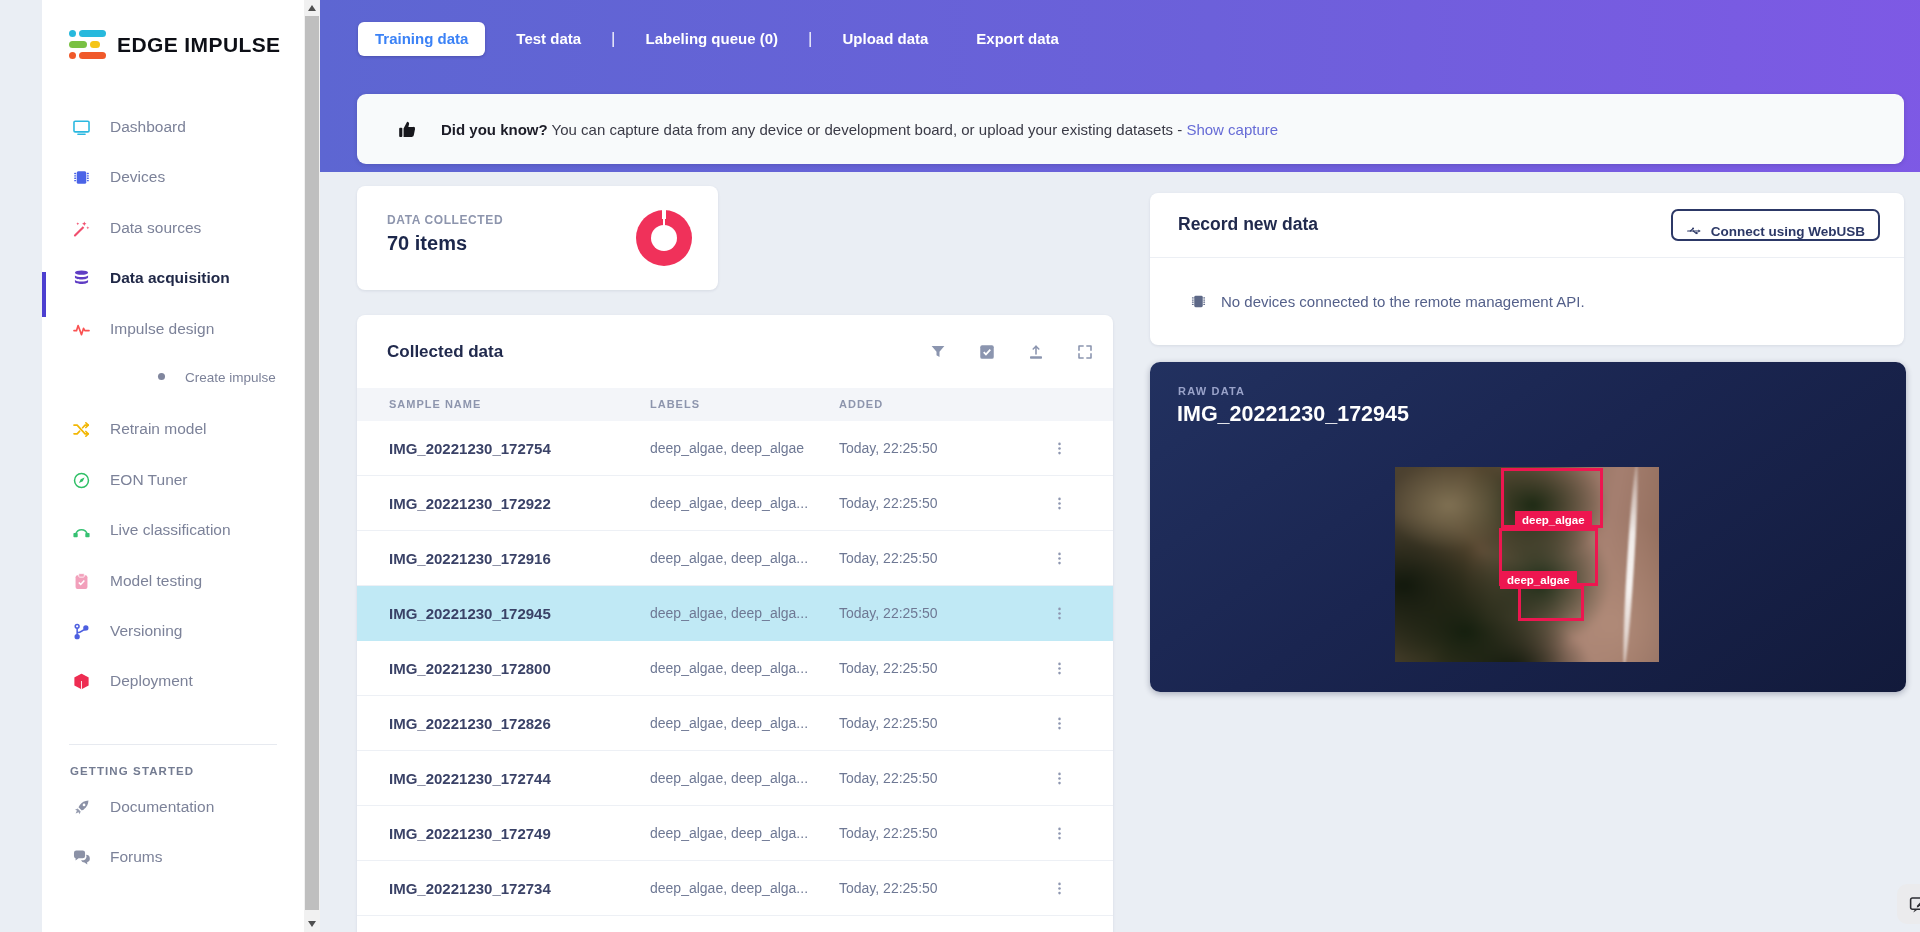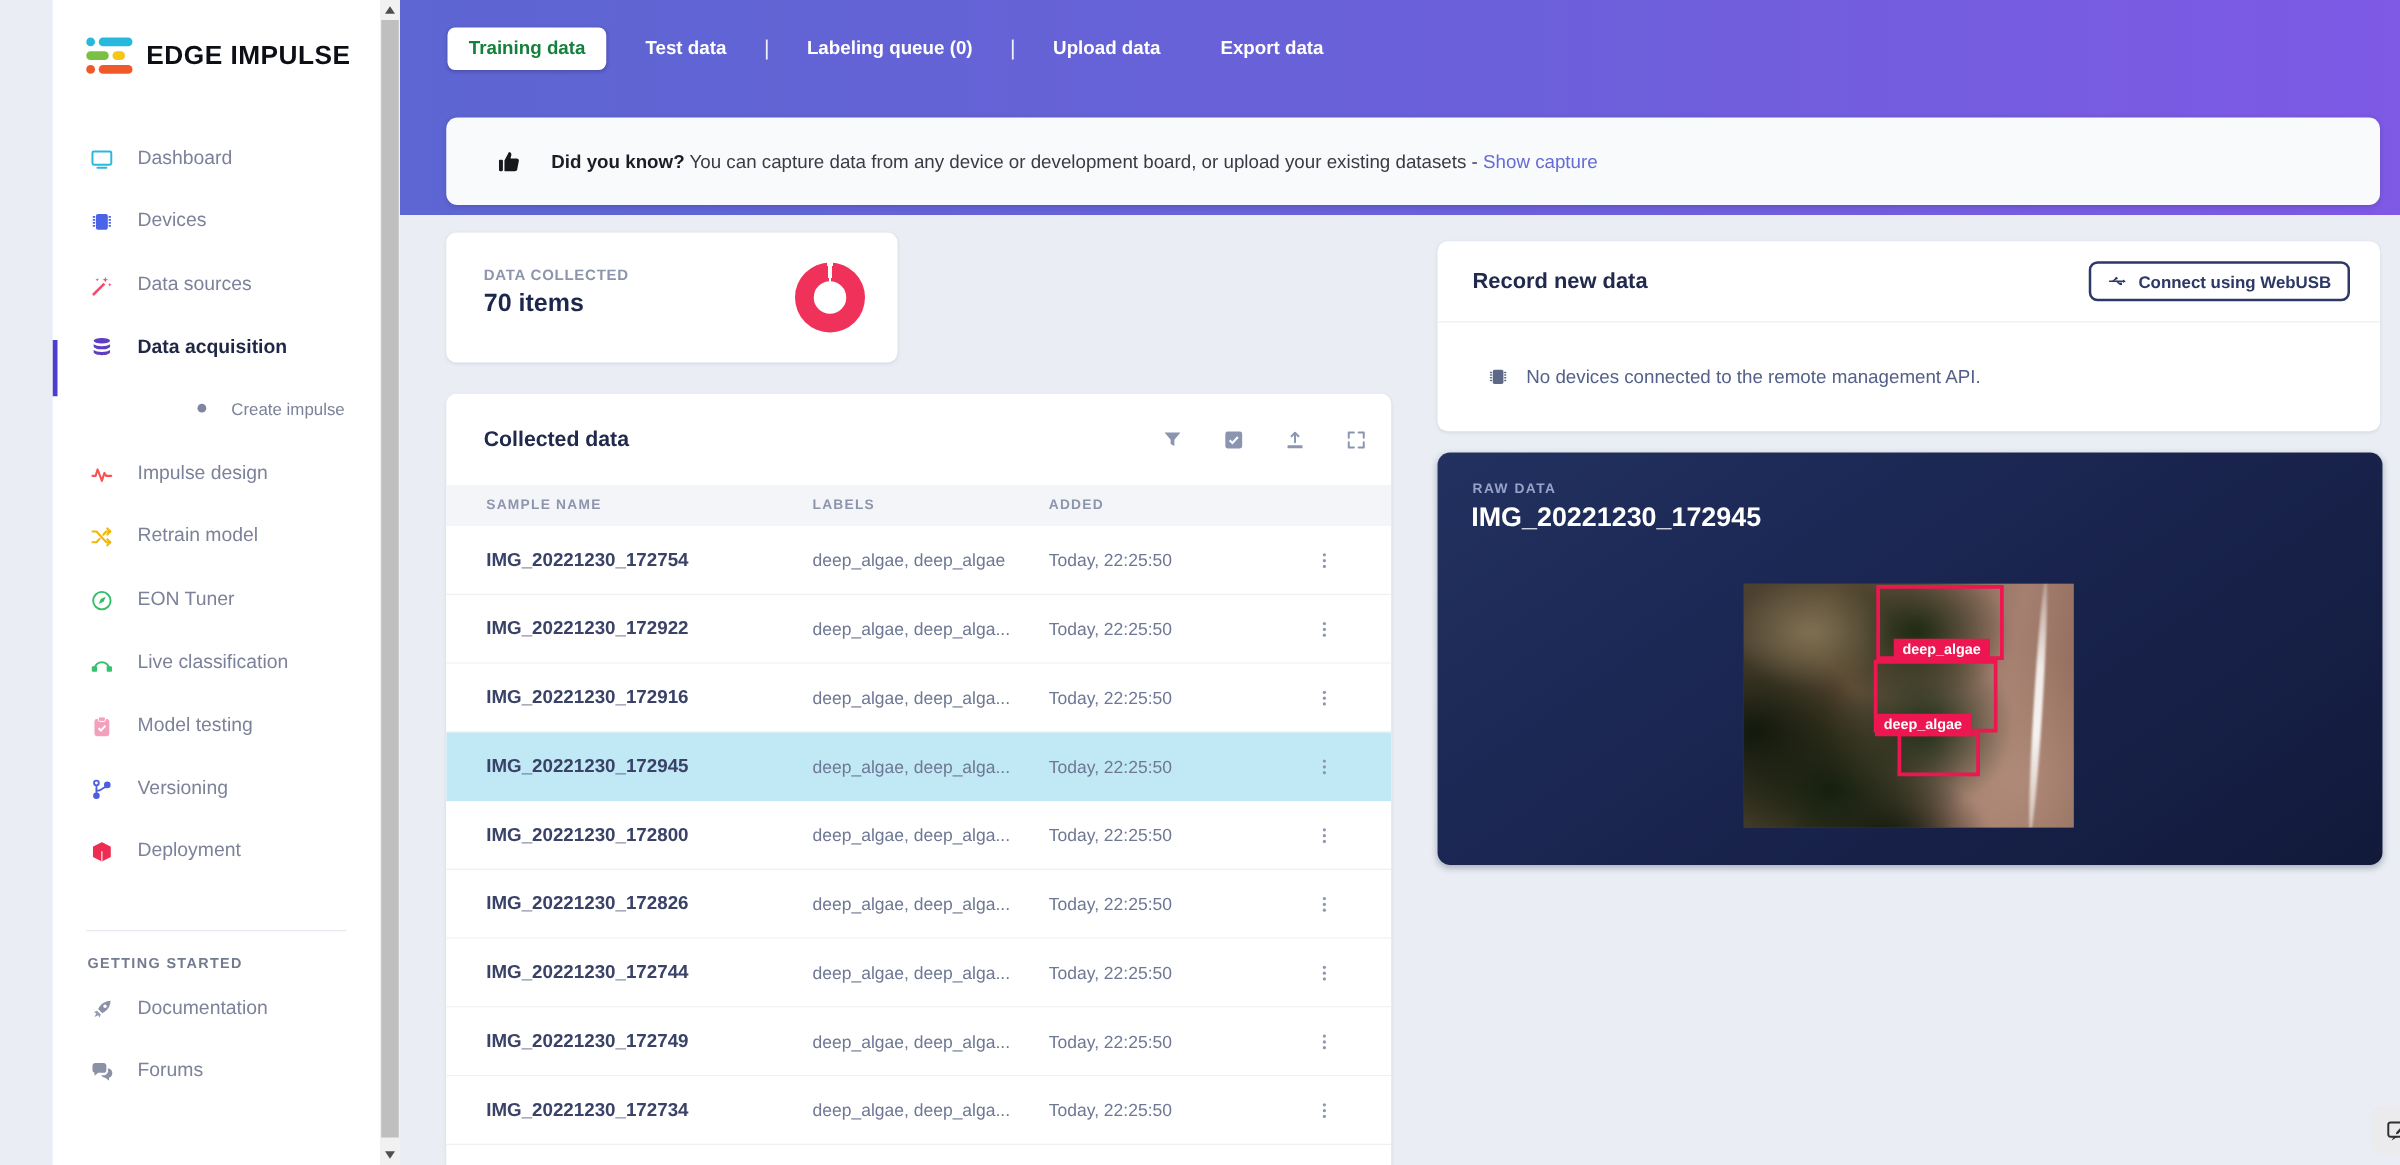--- a/index.html
+++ b/index.html
@@ -43,21 +43,21 @@
   .tri-down { width:0; height:0; border-left:4.5px solid transparent; border-right:4.5px solid transparent; border-top:6px solid #4f4f4f; }
   .sb-thumb { position:absolute; left:1px; width:14px; background:#bfbfbf; cursor:pointer; }
   .sb-left .sb-thumb { top:16px; height:894px; }
   .sb-right .sb-thumb { top:50px; height:397px; background:#c1c1c0; }
 
   
   .band { position:absolute; left:278px; top:0; width:1620px; height:172px; background:linear-gradient(90deg,#5d66d2 0%,#6c60da 55%,#7e59e5 100%); }
   .tabs { position:absolute; left:316px; top:22px; height:34px; display:flex; align-items:center; z-index:2; }
   .tab { height:34px; line-height:34px; padding:0 17px; border-radius:6px; font-size:15px; font-weight:700; color:#fff; cursor:pointer; white-space:nowrap; }
   .tab + .tab { margin-left:14px; }
-  .tab.active { background:#fff; color:#15803d; box-shadow:0 1px 3px rgba(20,20,60,.25); }
+  .tab.active { background:#fff; color:#3b82f6; box-shadow:0 1px 3px rgba(20,20,60,.25); }
   .tab-sep { color:rgba(255,255,255,.9); font-size:17px; font-weight:400; margin:0 13px; }
 
   .banner { position:absolute; left:315px; top:94px; width:1547px; height:70px; background:#f8fafb; border-radius:9px; display:flex; align-items:center; padding-left:40px; box-shadow:0 1px 4px rgba(30,30,80,.18); z-index:2; }
   .banner .ic { width:21px; height:21px; color:#17171c; }
   .banner-text { margin-left:23px; font-size:15px; color:#3a3a46; }
   .banner-text b { color:#1c1c27; }
   .banner-link { color:#666bd6; cursor:pointer; text-decoration:none; }
 
   
   .card { position:absolute; background:#fff; border-radius:8px; box-shadow:0 1px 3px rgba(40,50,90,.1); }
@@ -81,21 +81,21 @@
   .row { position:relative; height:55px; border-bottom:1px solid #edf0f5; cursor:pointer; background:#fff; }
   .row.selected { background:#c0e9f5; border-bottom-color:#c0e9f5; }
   .c-name { position:absolute; left:32px; top:50%; transform:translateY(-50%); font-size:15px; font-weight:700; color:#3a4267; }
   .c-labels { position:absolute; left:293px; top:50%; transform:translateY(-50%); font-size:14px; color:#6e7894; }
   .c-added { position:absolute; left:482px; top:50%; transform:translateY(-50%); font-size:14px; color:#6e7894; }
   .kebab { position:absolute; left:690px; top:50%; transform:translateY(-50%); width:24px; height:24px; color:#8d96b0; cursor:pointer; display:flex; align-items:center; justify-content:center; }
   .kebab .ic { width:17px; height:17px; }
 
   .record { left:1108px; top:193px; width:754px; height:152px; }
   .rec-title { position:absolute; left:28px; top:21px; font-size:17.5px; font-weight:700; color:#212a4d; }
-  .rec-btn { position:absolute; right:24px; top:16px; height:32px; display:flex; align-items:center; gap:9px; padding:0 13px; border:2px solid #2c3866; border-radius:7px; background:#fff; font-size:13.5px; font-weight:700; color:#2c3866; cursor:pointer; font-family:inherit; }
+  .rec-btn { position:absolute; right:24px; top:16px; height:32px; display:flex; align-items:flex-end; gap:9px; padding:0 13px; border:2px solid #2c3866; border-radius:7px; background:#fff; font-size:13.5px; font-weight:700; color:#2c3866; cursor:pointer; font-family:inherit; }
   .rec-btn .ic { width:16px; height:16px; }
   .rec-divider { position:absolute; left:0; top:64px; width:100%; height:1px; background:#eceff4; }
   .rec-msg { position:absolute; left:40px; top:64px; bottom:0; display:flex; align-items:center; }
   .rec-msg .ic { width:17px; height:17px; color:#5d6887; }
   .rec-msg span.txt { margin-left:14px; font-size:15px; color:#54608a; }
 
   .raw { position:absolute; left:1108px; top:362px; width:756px; height:330px; border-radius:10px; background:linear-gradient(145deg,#223160 0%,#1a2550 45%,#121a3b 100%); box-shadow:0 2px 6px rgba(20,25,60,.3); }
   .raw-label { position:absolute; left:28px; top:23px; font-size:11px; font-weight:700; letter-spacing:1.2px; color:#99a2c9; }
   .raw-title { position:absolute; left:27px; top:40px; font-size:21.5px; font-weight:700; color:#fff; }
 
@@ -170,35 +170,35 @@
         <div class="nav-item active">
           <span class="ic" style="color: rgb(95, 61, 196);">
             <svg viewBox="0 0 24 24" fill="currentColor">
               <ellipse cx="12" cy="4.6" rx="8.3" ry="2.8"></ellipse>
               <path d="M3.7 8.1c1.7 1.3 4.7 2 8.3 2s6.6-.7 8.3-2v2.2c0 1.6-3.7 2.9-8.3 2.9s-8.3-1.3-8.3-2.9z"></path>
               <path d="M3.7 13.9c1.7 1.3 4.7 2 8.3 2s6.6-.7 8.3-2v2.3c0 1.6-3.7 2.9-8.3 2.9s-8.3-1.3-8.3-2.9z"></path>
             </svg>
           </span>
           <span class="lbl">Data acquisition</span>
         </div>
+        <div class="nav-item">
+          <span class="ic" style="color: rgb(250, 82, 82);">
+            <svg viewBox="0 0 24 24" fill="none" stroke="currentColor" stroke-width="2.1" stroke-linecap="round" stroke-linejoin="round">
+              <path d="M2.5 13.5h3.2l2-6.5 4.3 11.5 2.6-8 1.6 3h5.3"></path>
+            </svg>
+          </span>
+          <span class="lbl">Impulse design</span>
+        </div>
         <div class="nav-item indent">
           <span class="ic" style="color: rgb(128, 134, 158);">
             <svg viewBox="0 0 24 24" fill="currentColor">
               <circle cx="12" cy="12" r="6.5"></circle>
             </svg>
           </span>
           <span class="lbl">Create impulse</span>
-        </div>
-        <div class="nav-item">
-          <span class="ic" style="color: rgb(250, 82, 82);">
-            <svg viewBox="0 0 24 24" fill="none" stroke="currentColor" stroke-width="2.1" stroke-linecap="round" stroke-linejoin="round">
-              <path d="M2.5 13.5h3.2l2-6.5 4.3 11.5 2.6-8 1.6 3h5.3"></path>
-            </svg>
-          </span>
-          <span class="lbl">Impulse design</span>
         </div>
         <div class="nav-item">
           <span class="ic" style="color: rgb(242, 183, 5);">
             <svg viewBox="0 0 24 24" fill="none" stroke="currentColor" stroke-width="2.1" stroke-linecap="round" stroke-linejoin="round">
               <path d="M2.5 6.5h4l10 11h4"></path>
               <path d="M17.5 14.5l3 3-3 3"></path>
               <path d="M2.5 17.5h4l3.2-3.5"></path>
               <path d="M13.4 9.8l3.1-3.3h4"></path>
               <path d="M17.5 3.5l3 3-3 3"></path>
             </svg>

